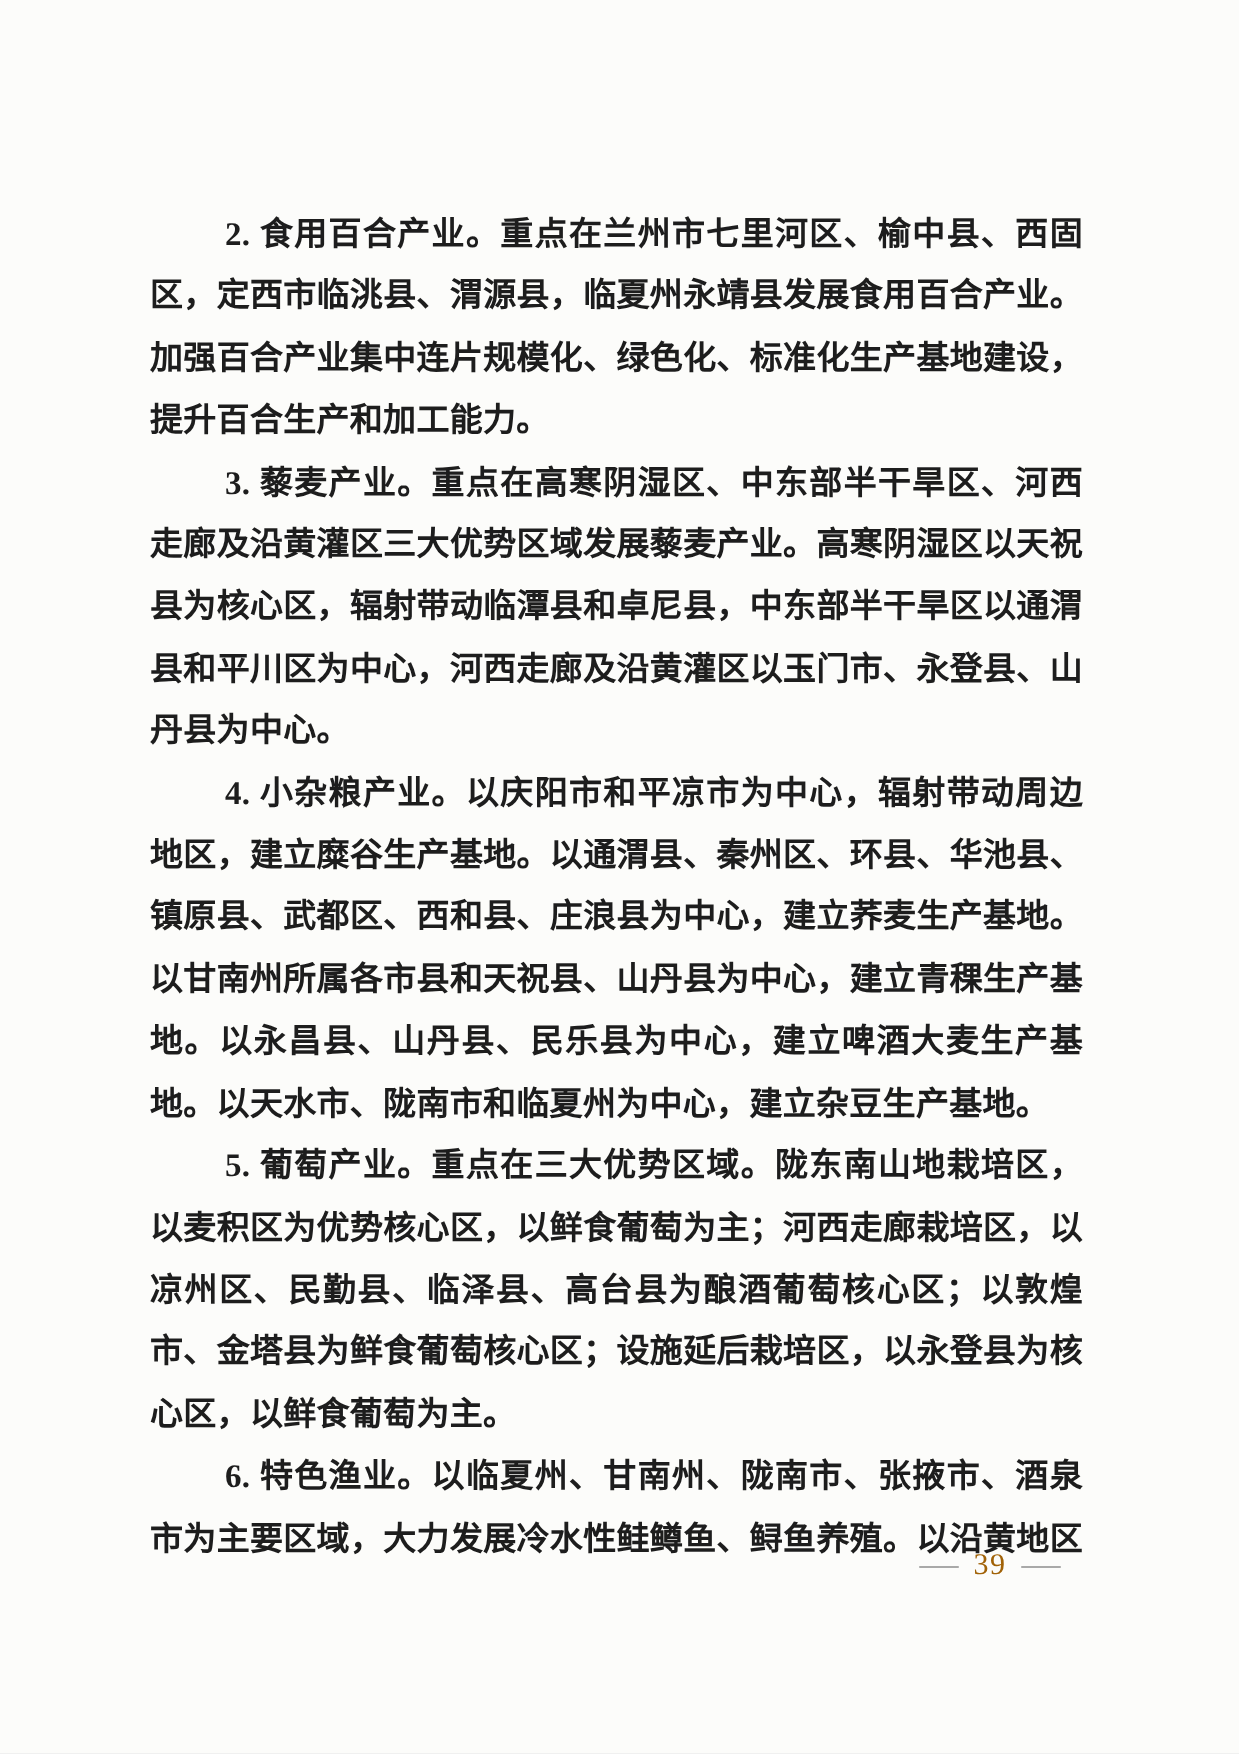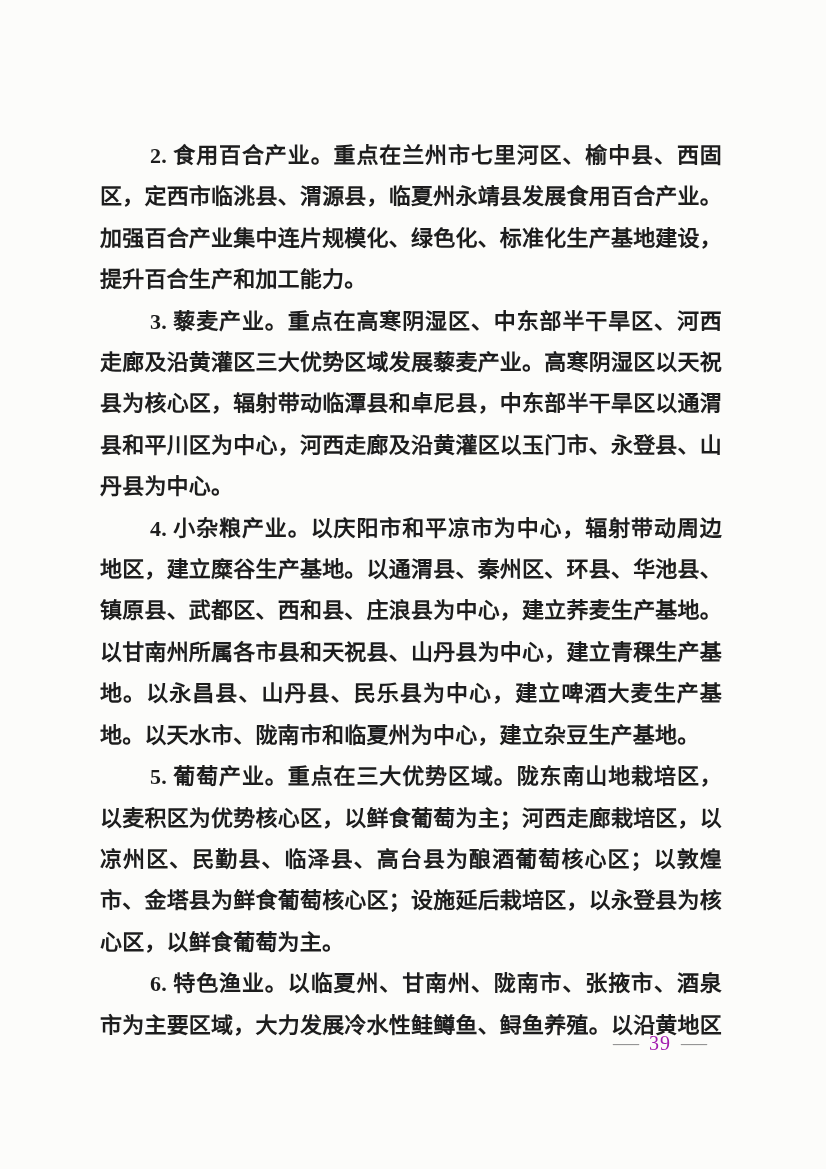--- a/index.html
+++ b/index.html
@@ -47,21 +47,21 @@
     gap: 13px;
     font-size: 20px;
     color: #4a4a4a;
   }
   .page-number .dash {
     color: #8f8f8f;
     font-weight: 400;
     transform: scaleX(1.3);
   }
   .page-number .num {
-    color: #a21caf;
+    color: #a16207;
     letter-spacing: 1px;
     font-family: Liberation Serif, serif;
   }
 </style>
 </head>
 <body>
 
 <div class="page">
 
   <div class="text-block">

